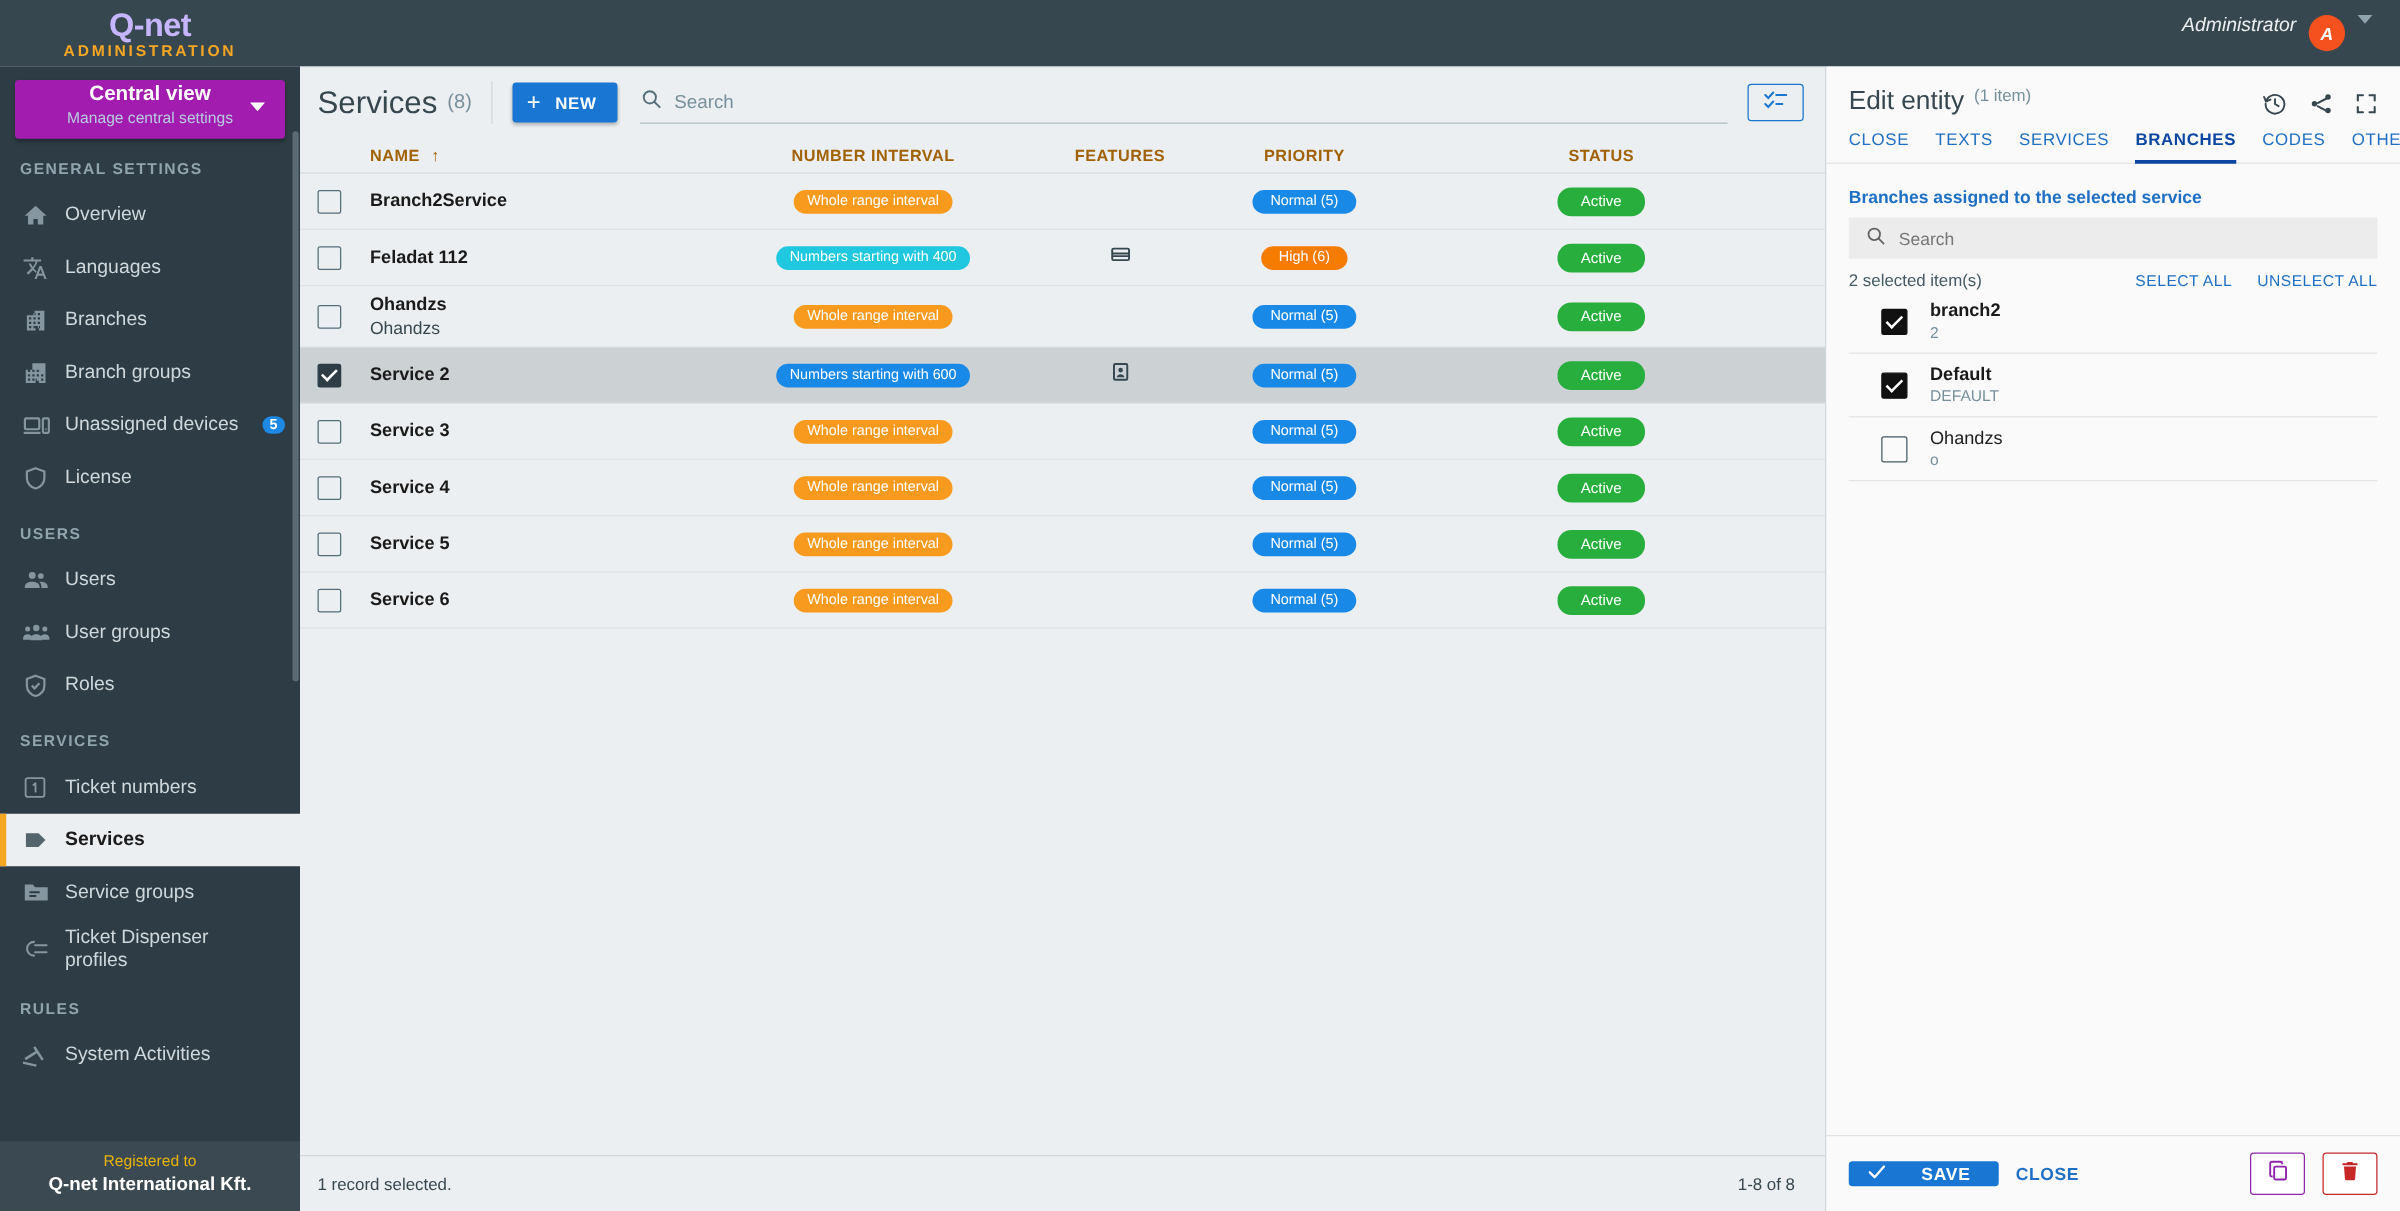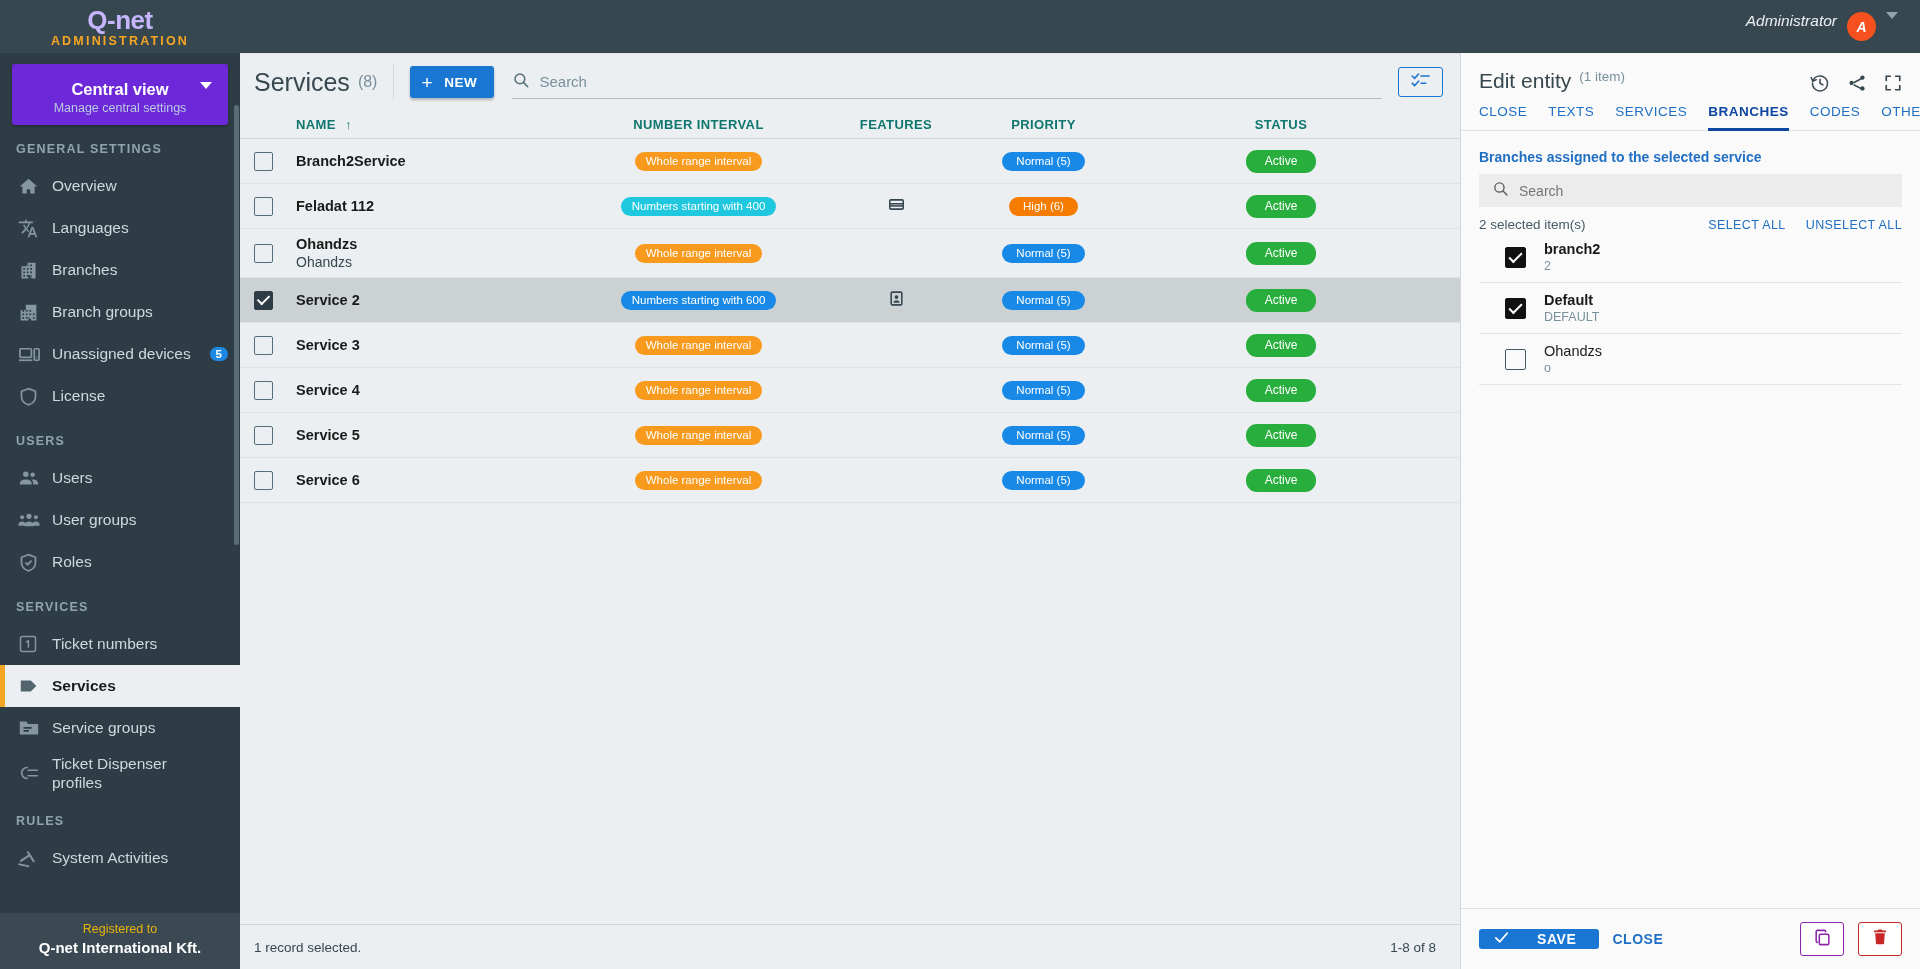--- a/index.html
+++ b/index.html
@@ -43,22 +43,22 @@
   
   .body { display: flex; flex: 1 1 auto; min-height: 0; }
 
   
   .sidebar {
     width: 240px; flex: 0 0 240px; background: #2e3d45;
     display: flex; flex-direction: column; position: relative;
   }
   .sidebar-scroll { flex: 1 1 auto; overflow: hidden; position: relative; }
   .viewbtn {
-    margin: 11px 12px 0 12px; background: #6d28d9; border-radius: 3px;
-    padding: 16px 0 10px 0; text-align: center; cursor: pointer;
+    margin: 11px 12px 0 12px; background: #a21caf; border-radius: 3px;
+    padding: 2px 0 10px 0; text-align: center; cursor: pointer;
     position: relative; box-shadow: 0 2px 3px rgba(0,0,0,.3);
   }
   .viewbtn .t1 { color: #fff; font-size: 16.5px; font-weight: bold; }
   .viewbtn .t2 { color: #b9cbe0; font-size: 12.5px; margin-top: 2px; }
   .viewbtn .vcaret {
     position: absolute; right: 16px; top: 18px;
     width: 0; height: 0; border-left: 6px solid transparent;
     border-right: 6px solid transparent; border-top: 7px solid #fff;
   }
   .nav-section {
@@ -128,21 +128,21 @@
     margin-left: 16px; width: 45px; height: 30px; border: 1px solid #1976d2;
     border-radius: 3px; background: #eceff1; display: flex;
     align-items: center; justify-content: center; cursor: pointer;
   }
 
   
   .table { flex: 1 1 auto; display: flex; flex-direction: column; min-height: 0; }
   .tbl-head {
     display: flex; align-items: center; height: 29px;
     border-bottom: 1px solid #cfd8dc; padding: 0 14px;
-    font-size: 13px; font-weight: bold; color: #0f766e; letter-spacing: .4px;
+    font-size: 13px; font-weight: bold; color: #a16207; letter-spacing: .4px;
   }
   .c-check { flex: 0 0 42px; }
   .c-name  { flex: 0 0 280px; }
   .c-num   { flex: 0 0 245px; text-align: center; }
   .c-feat  { flex: 0 0 150px; text-align: center; }
   .c-prio  { flex: 0 0 145px; text-align: center; }
   .c-stat  { flex: 1 1 auto;  text-align: center; }
   .tbl-body { flex: 1 1 auto; overflow: hidden; background: #eceff1; }
   .trow {
     display: flex; align-items: center; min-height: 45px;

